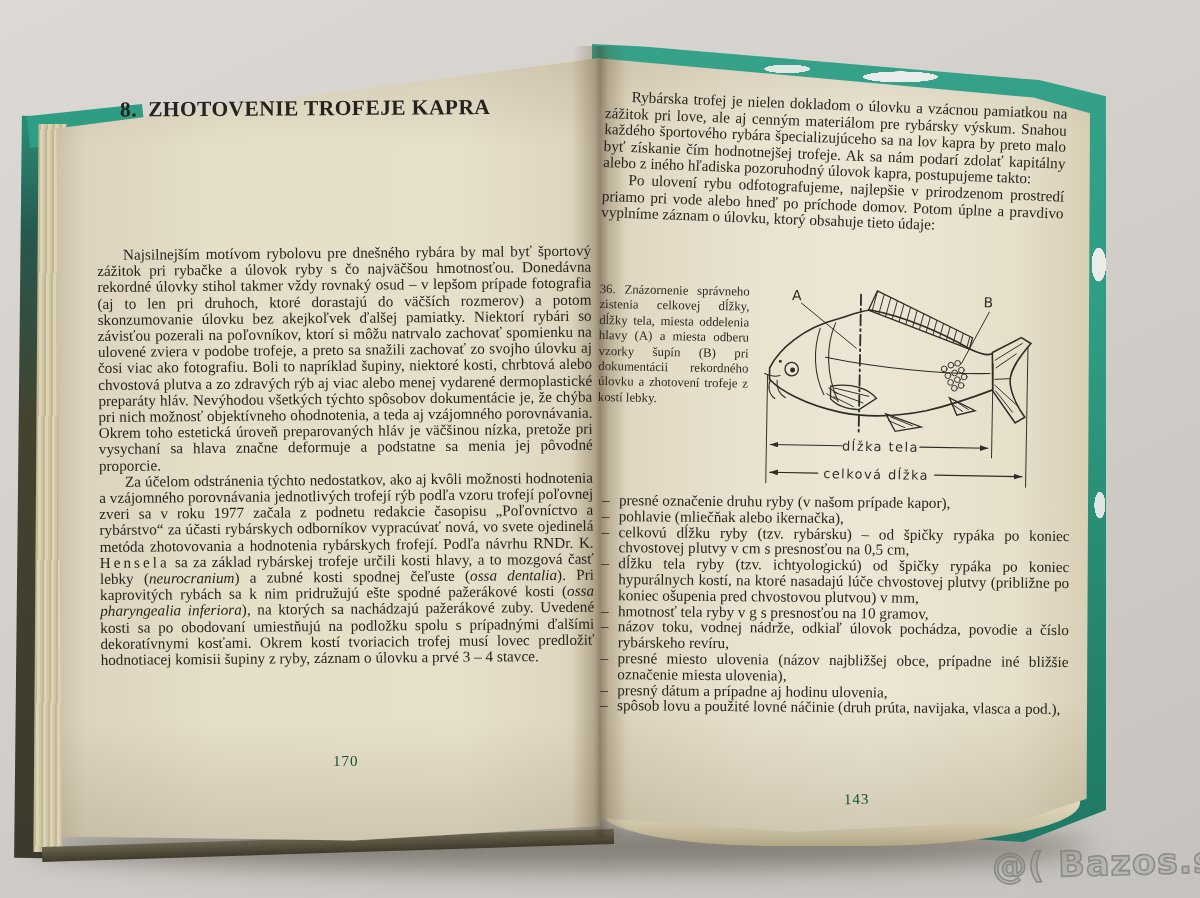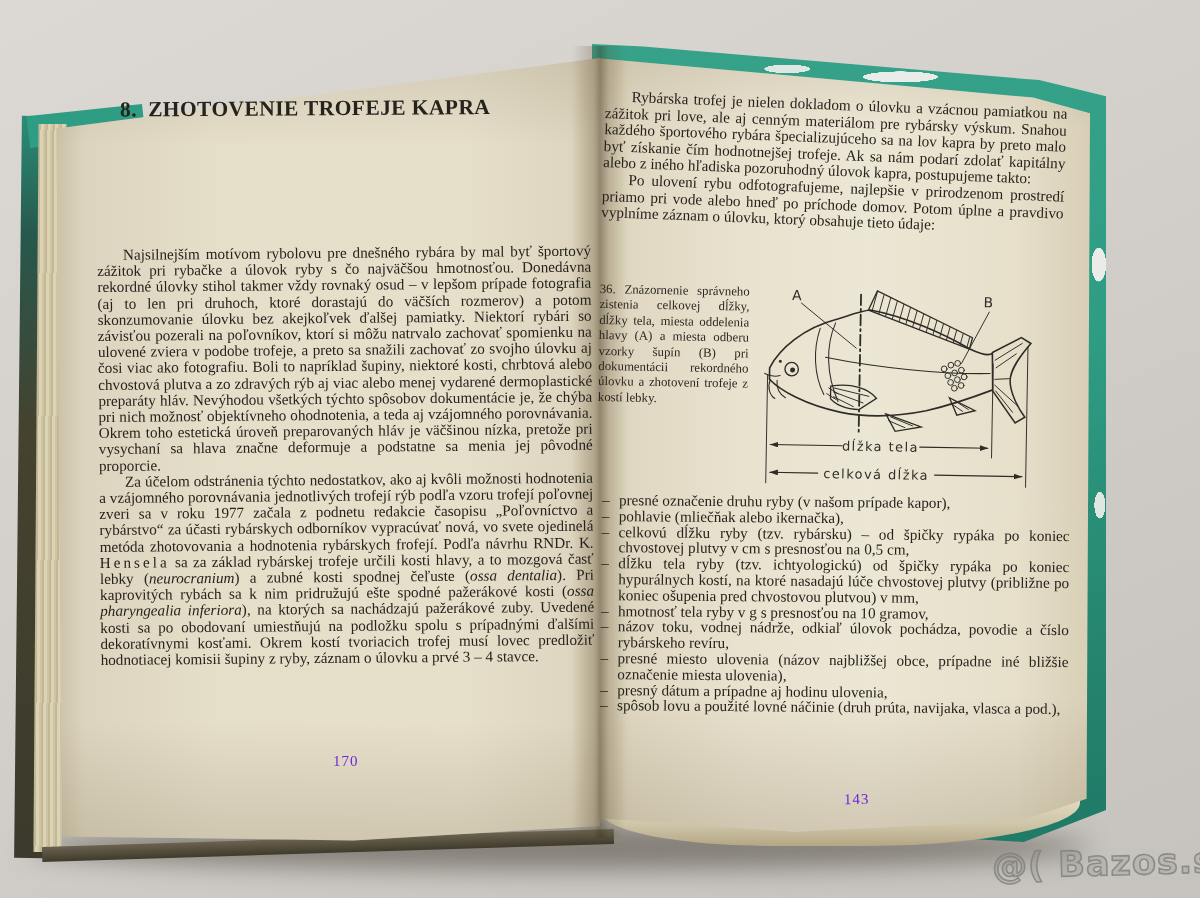--- a/index.html
+++ b/index.html
@@ -43,21 +43,21 @@
   .page-right::after{content:"";position:absolute;inset:0;
     background:linear-gradient(rgba(120,105,75,.16),transparent 10%,transparent 82%,rgba(120,105,75,.24));}
   .gutter-shadow{left:572px;top:46px;width:54px;height:792px;pointer-events:none;
     background:linear-gradient(90deg,transparent,rgba(94,78,52,.28) 40%,rgba(64,52,33,.42) 52%,rgba(94,78,52,.20) 68%,transparent);}
   
   .chapter-title{left:120px;top:96px;width:440px;font-size:21.5px;font-weight:bold;
     letter-spacing:.4px;white-space:nowrap;transform:rotate(-.4deg);}
   .left-body{left:97px;top:247px;width:494px;font-size:15.2px;line-height:16.2px;
     text-align:justify;transform:rotate(-.5deg);transform-origin:left top;}
   .left-body p, .right-top p{margin:0;text-indent:26px;}
-  .folio{font-size:15px;letter-spacing:1px;color:#6d28d9;}
+  .folio{font-size:15px;letter-spacing:1px;color:#14532d;}
   .folio-left{left:333px;top:753px;}
   .folio-right{left:844px;top:791px;transform:rotate(-1deg);}
   .right-top{left:606px;top:88px;width:462px;font-size:15.2px;line-height:16.6px;
     text-align:justify;transform:rotate(2.2deg);transform-origin:left top;}
   .figure-row{left:600px;top:274px;width:480px;height:220px;transform:rotate(1deg);transform-origin:left top;}
   .fig-caption{position:absolute;left:0;top:8px;width:150px;font-size:12.8px;line-height:15.4px;
     text-align:justify;color:#2b2822;}
   .fig-svg{position:absolute;left:154px;top:0;width:326px;height:218px;}
   .bullets-wrap{left:602px;top:492px;width:468px;transform:rotate(.5deg);transform-origin:left top;}
   .bullets-wrap ul{list-style:none;margin:0;padding:0;font-size:15.2px;line-height:15.8px;text-align:justify;}

